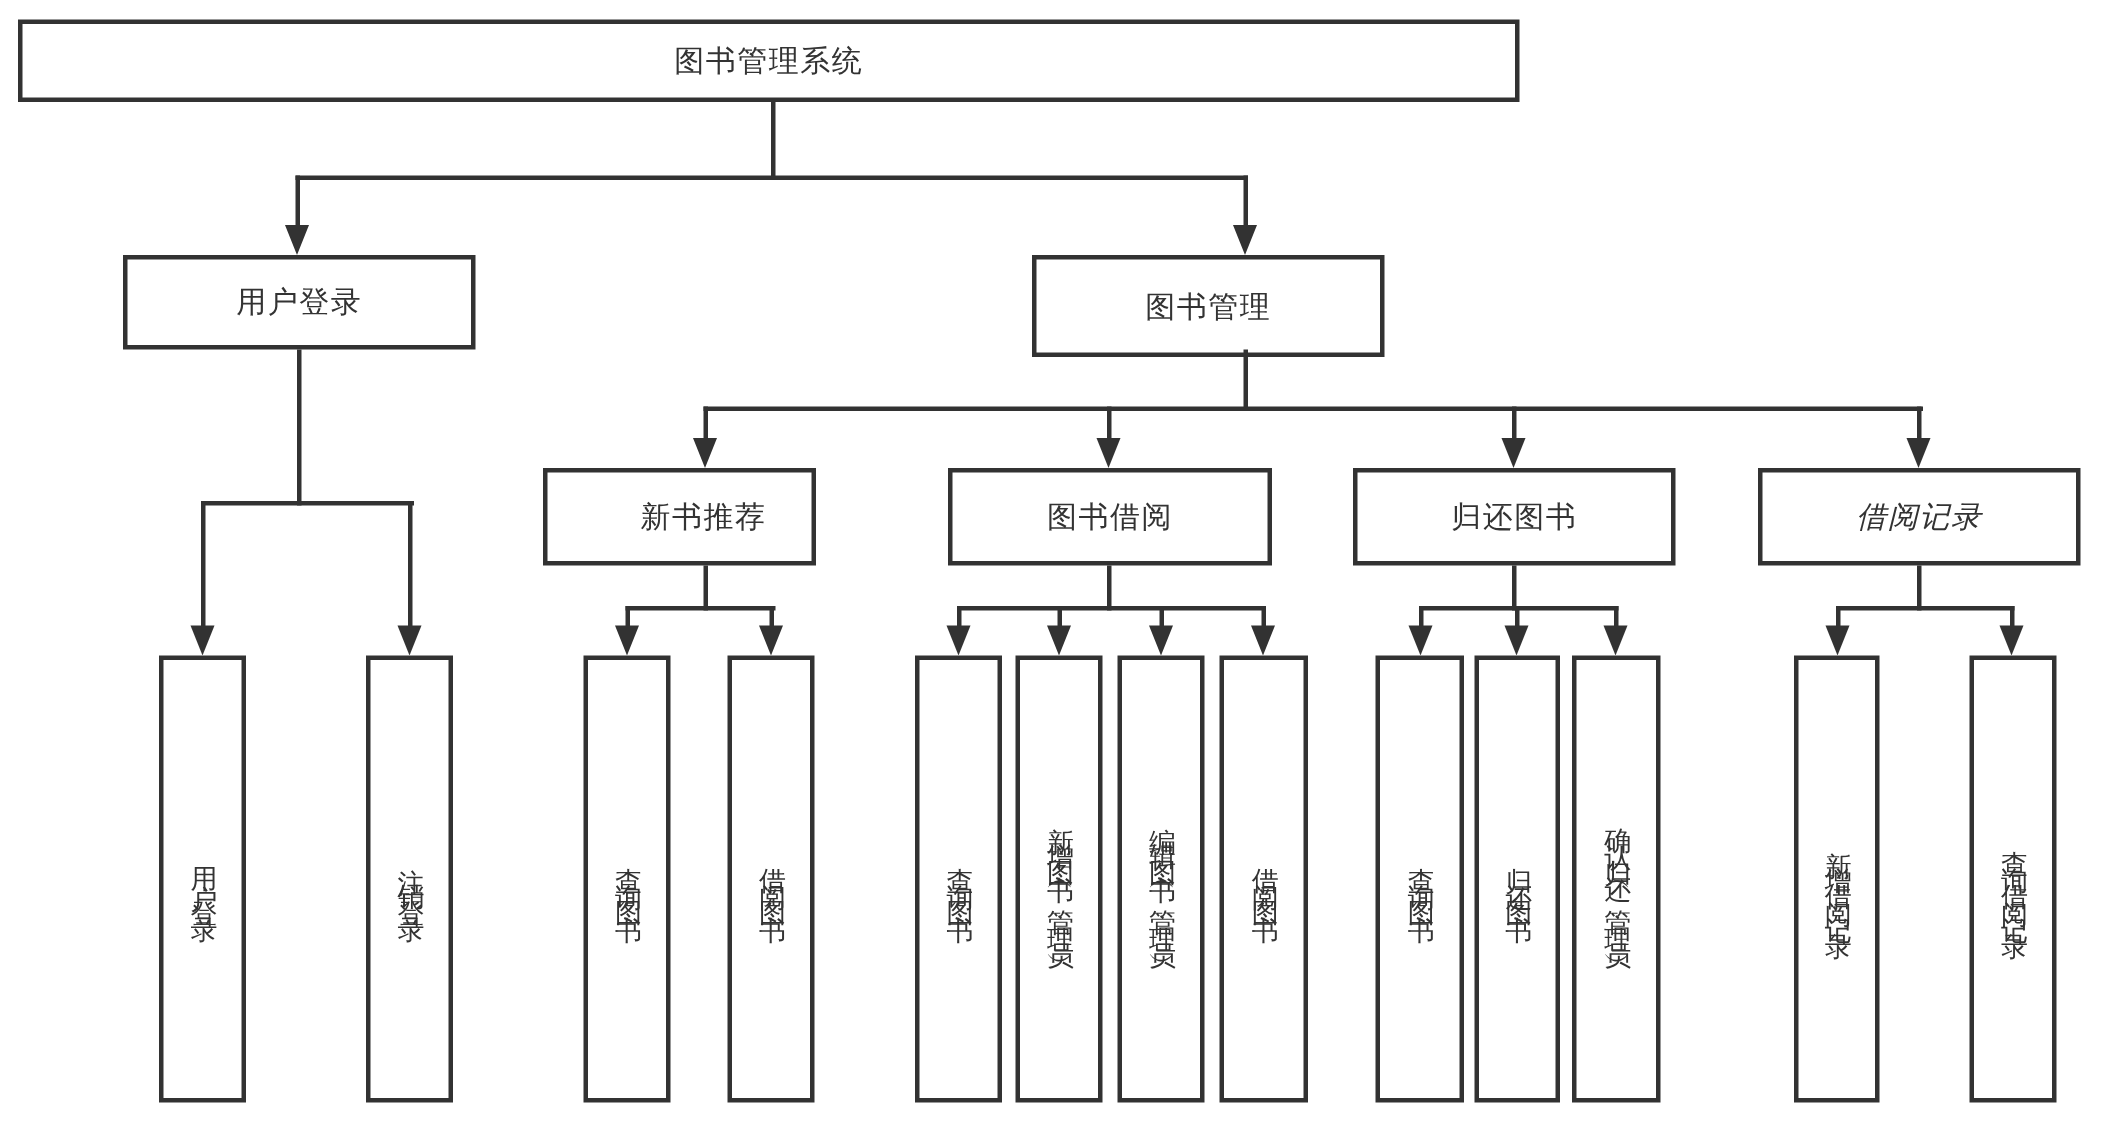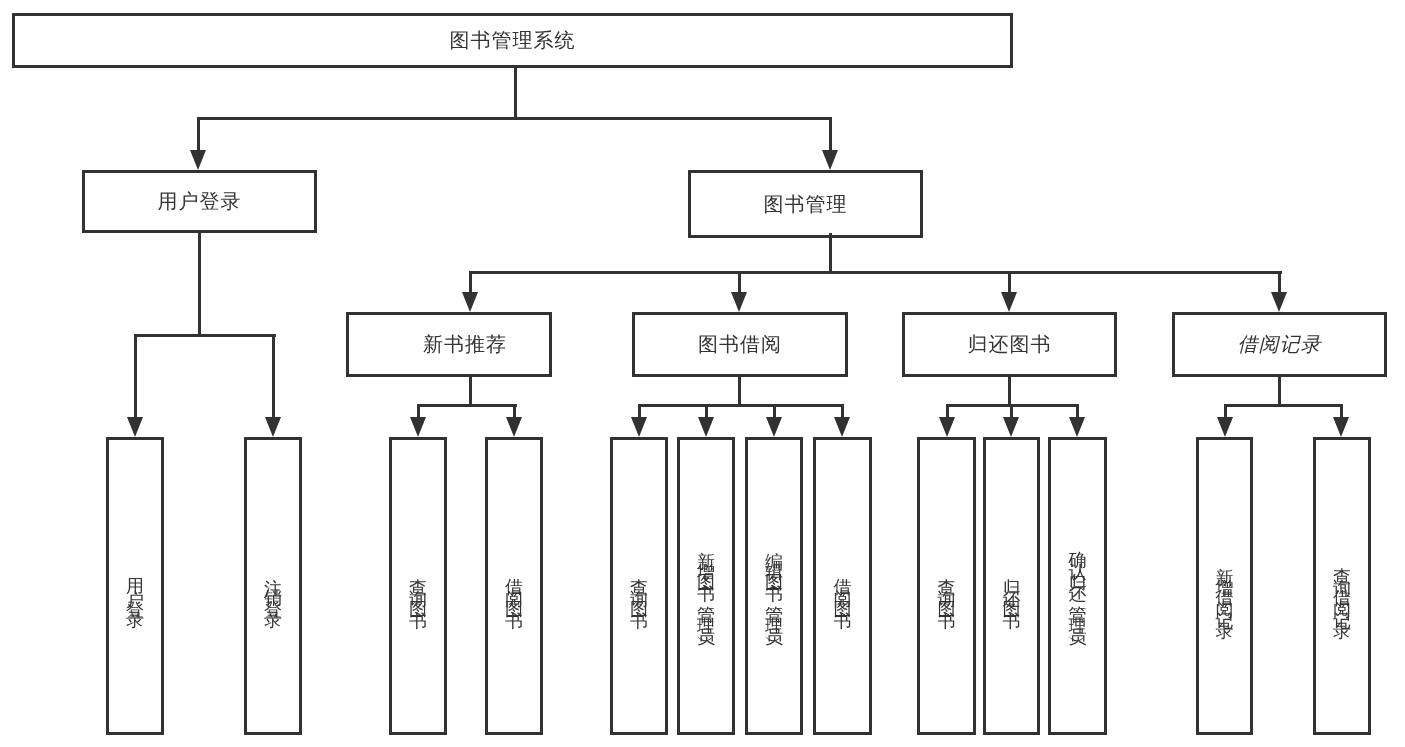--- a/index.html
+++ b/index.html
@@ -82,21 +82,21 @@
   <div class="ln" style="left:469px; top:271px; width:813px; height:3px;"></div>
   <div class="ln" style="left:469px; top:271px; width:3px; height:23px;"></div>
   <div class="arrow" style="left:462px; top:292px;"></div>
   <div class="ln" style="left:738px; top:271px; width:3px; height:23px;"></div>
   <div class="arrow" style="left:731px; top:292px;"></div>
   <div class="ln" style="left:1008px; top:271px; width:3px; height:23px;"></div>
   <div class="arrow" style="left:1001px; top:292px;"></div>
   <div class="ln" style="left:1278px; top:271px; width:3px; height:23px;"></div>
   <div class="arrow" style="left:1271px; top:292px;"></div>
 
-  <div class="box h" style="left:346px; top:312px; width:206px; height:65px;padding-left:32px;">
+  <div class="box h" style="left:362px; top:312px; width:182px; height:65px;padding-left:32px;">
     <span>新书推荐</span>
   </div>
   <div class="box h" style="left:632px; top:312px; width:216px; height:65px;">
     <span>图书借阅</span>
   </div>
   <div class="box h" style="left:902px; top:312px; width:215px; height:65px;">
     <span>归还图书</span>
   </div>
   <div class="box h" style="left:1172px; top:312px; width:215px; height:65px;font-style:italic;">
     <span>借阅记录</span>

